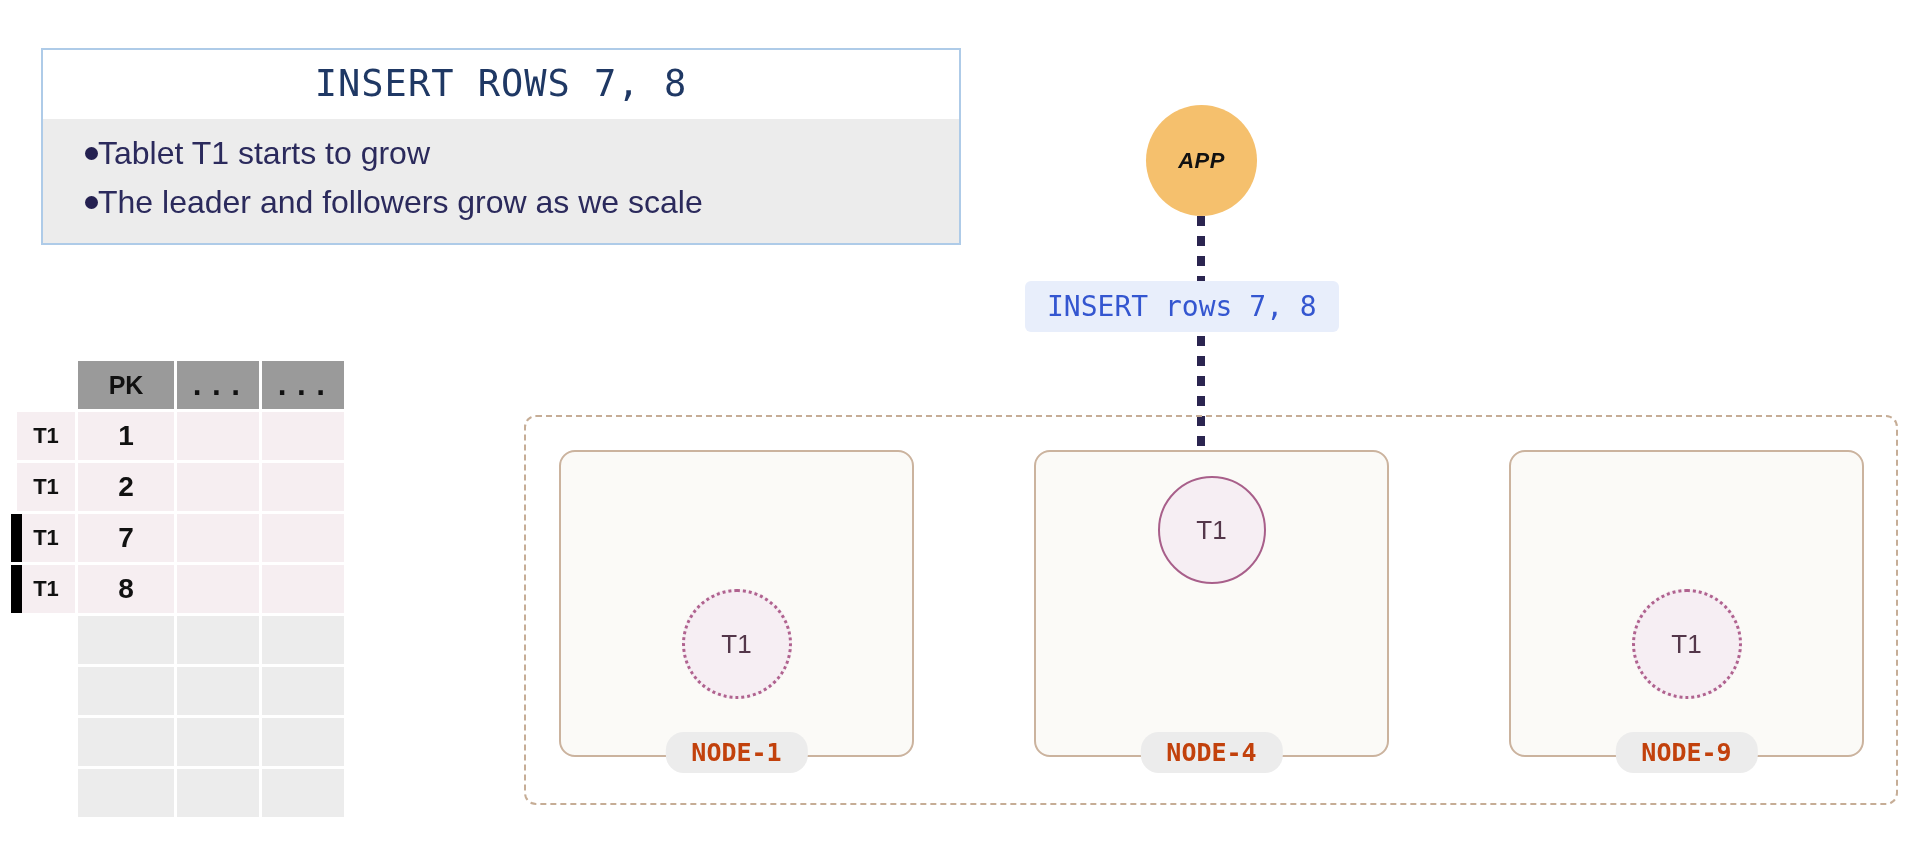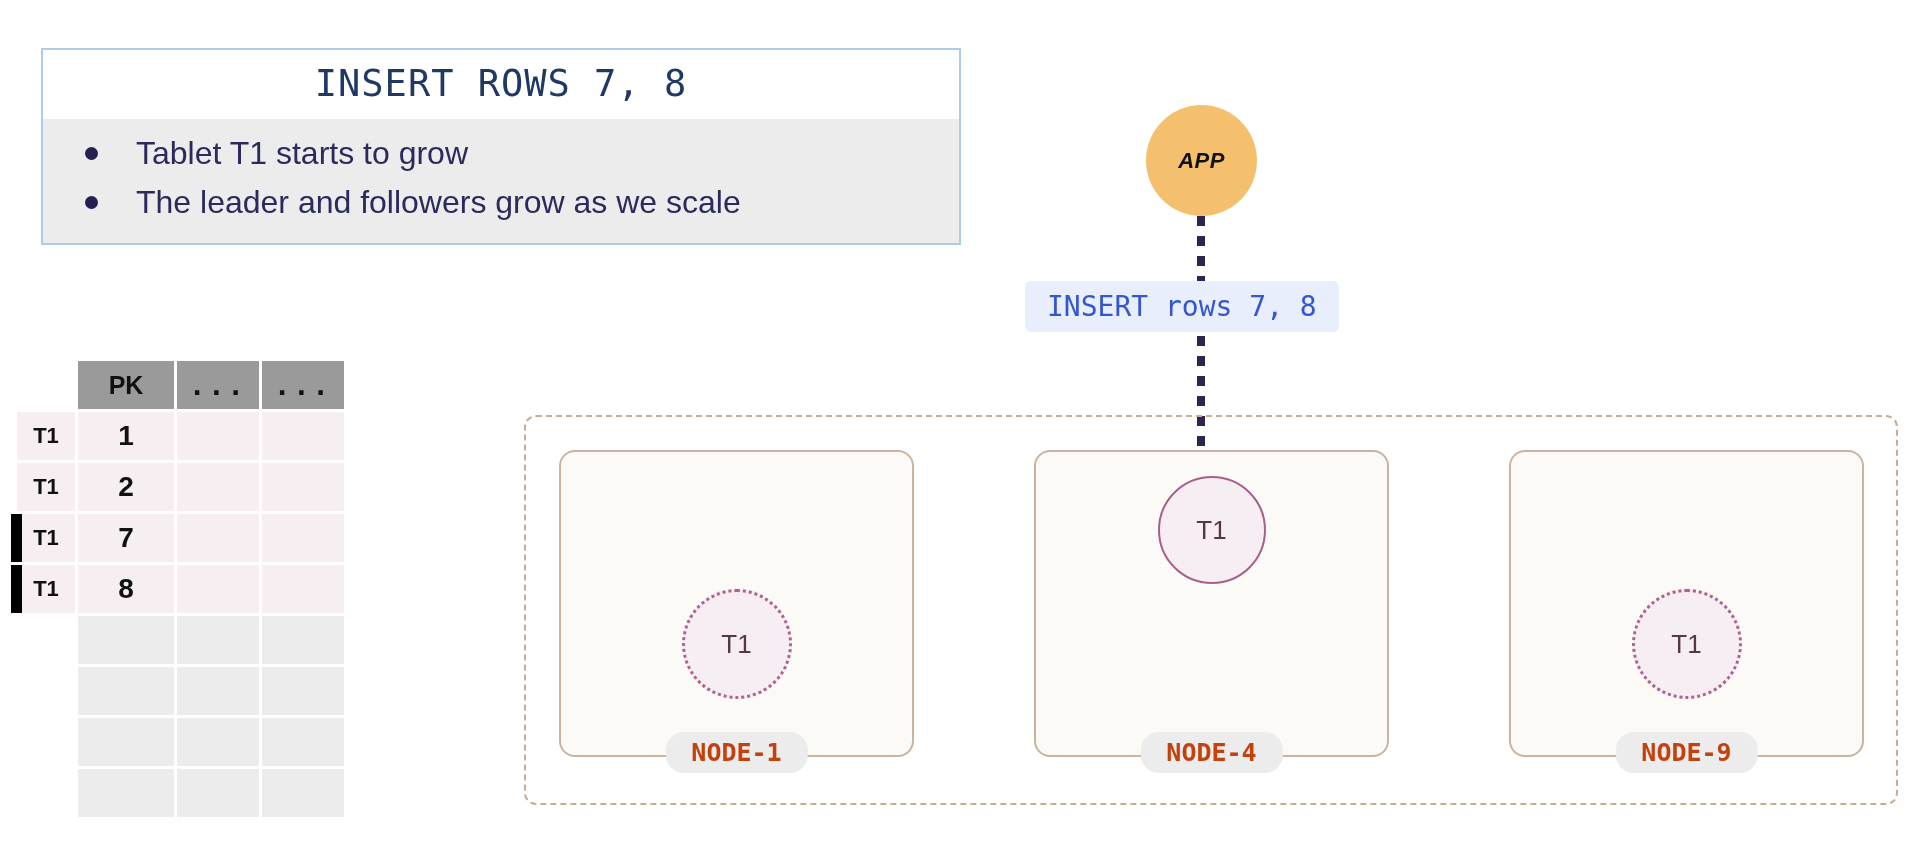--- a/index.html
+++ b/index.html
@@ -52,21 +52,20 @@
   .bullet-dot {
     width: 13px;
     height: 13px;
     border-radius: 50%;
     background: #242050;
     flex: 0 0 auto;
     position: relative;
     top: -4px;
   }
   .bullet-text {
-    margin-left: 38px;
     font-size: 32px;
     color: #2b2a5c;
     line-height: 1.35;
   }
 
   
   #table-wrap {
     position: absolute;
     left: 14px;
     top: 358px;

